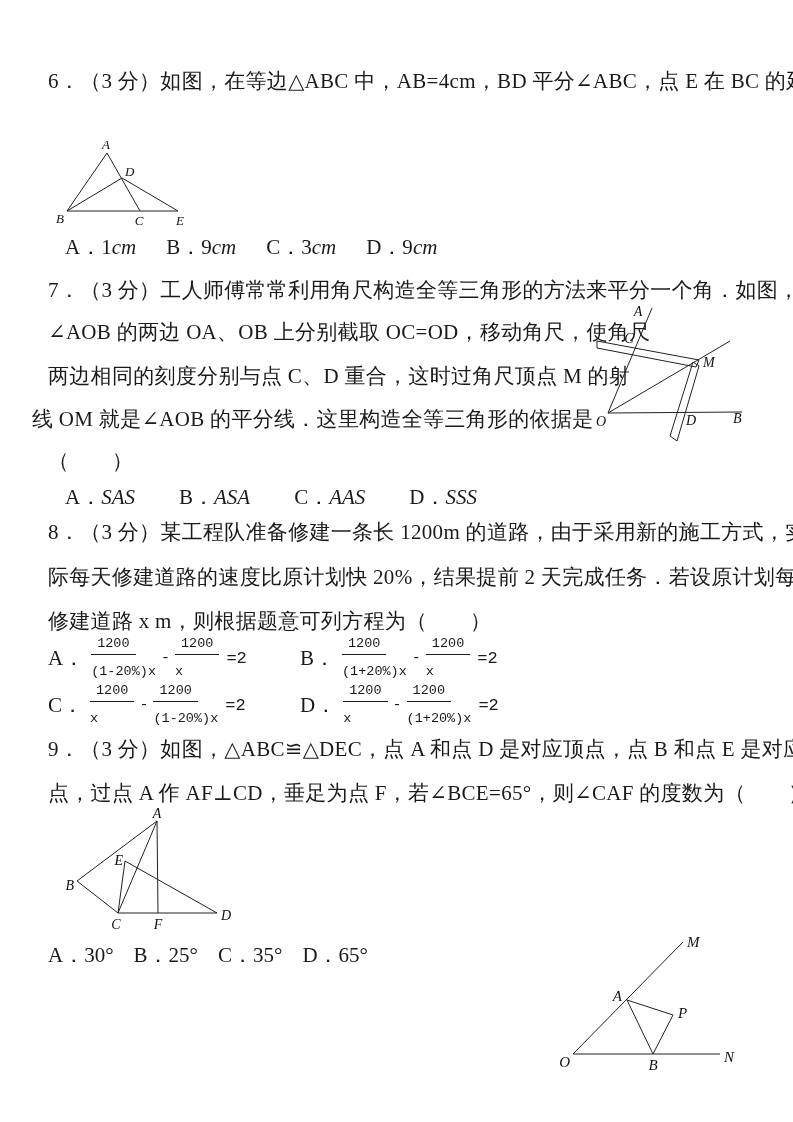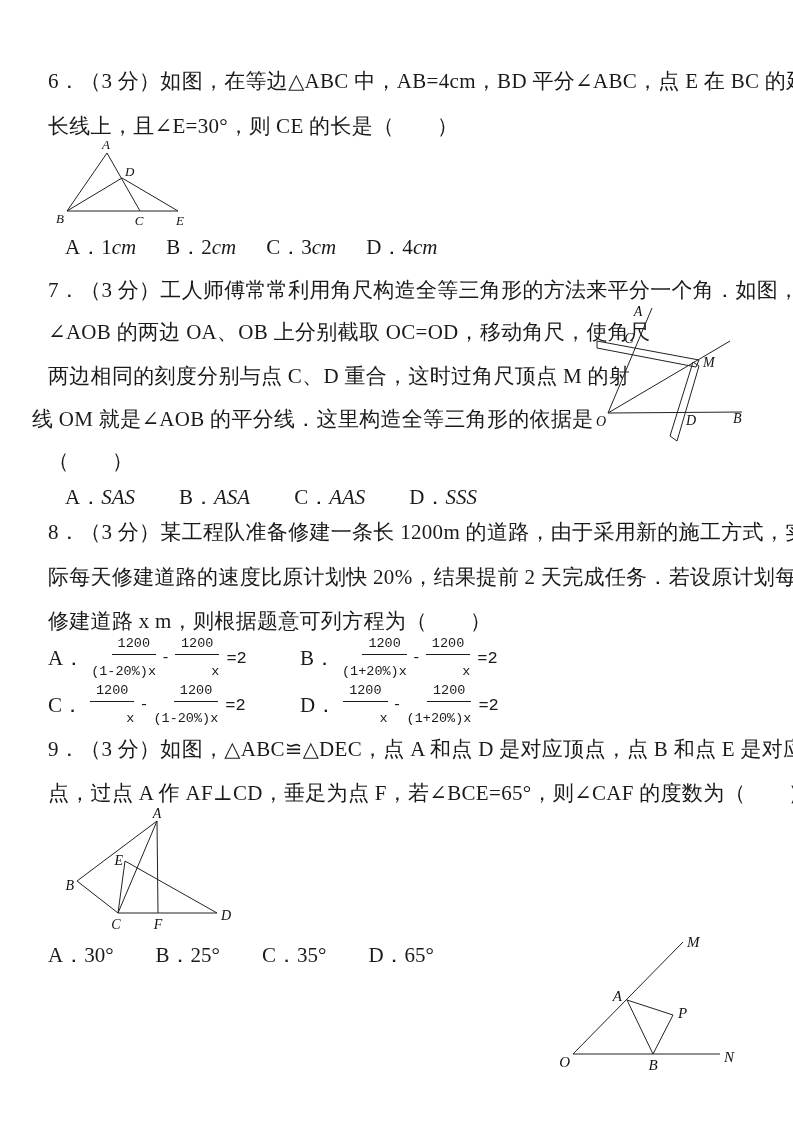--- a/index.html
+++ b/index.html
@@ -7,55 +7,54 @@
         font-family:"Liberation Serif","DejaVu Serif",serif;color:#1a1a1a;overflow:hidden;}
   .tline{position:absolute;font-size:21px;white-space:nowrap;letter-spacing:.3px;}
   .fig{position:absolute;}
   .fig line,.fig path,.fig polygon{stroke:#222;stroke-width:1;fill:none;}
   .flbl{font-family:"Liberation Serif","DejaVu Serif",serif;font-style:italic;fill:#111;}
   .s13{font-size:13px}.s14{font-size:14px}.s15{font-size:15px}
   .opts{position:absolute;display:flex;font-size:21px;white-space:nowrap;}
   .it{font-style:italic}
   .q8opt{position:absolute;display:flex;align-items:center;height:48px;font-size:21px;white-space:nowrap;}
   .olabel{margin-right:4px;}
-  .frac{display:inline-flex;flex-direction:column;align-items:flex-end;
+  .frac{display:inline-flex;flex-direction:column;align-items:flex-start;
         font-family:"Liberation Mono","DejaVu Sans Mono",monospace;font-size:13.5px;line-height:1.3;margin:0 3px;}
   .frac .num{padding:0 6px 1px;border-bottom:1.3px solid #1a1a1a;}
   .frac .den{padding-top:8px;}
   .minus{font-family:"Liberation Mono","DejaVu Sans Mono",monospace;font-size:15px;margin:0 2px;}
   .eq{font-family:"Liberation Mono","DejaVu Sans Mono",monospace;font-size:17px;margin-left:4px;}
 </style>
 </head>
 <body>
 
 <div class="page">
 
   <div class="tline" style="left:48px;top:67px">6．（3 分）如图，在等边△ABC 中，AB=4cm，BD 平分∠ABC，点 E 在 BC 的延</div>
-  <div class="tline" style="left:48px;top:112px">长线上，且∠E=30°，则 CE 的长是（　　）</div>
 
   <svg class="fig" style="left:45px;top:138px" width="150" height="92" viewBox="0 0 150 92">
     <g>
       <line x1="22" y1="73" x2="62" y2="15"></line>
       <line x1="62" y1="15" x2="95" y2="73"></line>
       <line x1="22" y1="73" x2="133" y2="73"></line>
       <line x1="22" y1="73" x2="77" y2="40"></line>
       <line x1="77" y1="40" x2="133" y2="73"></line>
     </g>
     <text x="61" y="11" class="flbl s13" text-anchor="middle">A</text>
     <text x="19" y="85" class="flbl s13" text-anchor="end">B</text>
     <text x="94" y="87" class="flbl s13" text-anchor="middle">C</text>
     <text x="80" y="38" class="flbl s13">D</text>
     <text x="135" y="87" class="flbl s13" text-anchor="middle">E</text>
   </svg>
 
   <div class="opts" style="left:65px;top:233px;gap:30px">
     <span><span>A．1</span><i class="it">cm</i></span>
-    <span><span>B．2</span><i class="it">cm</i></span>
+    <span><span>B．9</span><i class="it">cm</i></span>
     <span><span>C．3</span><i class="it">cm</i></span>
-    <span><span>D．4</span><i class="it">cm</i></span>
+    <span><span>D．9</span><i class="it">cm</i></span>
   </div>
 
   <div class="tline" style="left:48px;top:276px">7．（3 分）工人师傅常常利用角尺构造全等三角形的方法来平分一个角．如图，在</div>
   <div class="tline" style="left:48px;top:362px">两边相同的刻度分别与点 C、D 重合，这时过角尺顶点 M 的射</div>
   <div class="tline" style="left:48px;top:318px">∠AOB 的两边 OA、OB 上分别截取 OC=OD，移动角尺，使角尺</div>
   <div class="tline" style="left:32px;top:405px">线 OM 就是∠AOB 的平分线．这里构造全等三角形的依据是</div>
   <div class="tline" style="left:48px;top:447px">（　　）</div>
 
   <svg class="fig" style="left:580px;top:300px" width="213" height="150" viewBox="0 0 213 150">
     <g>
@@ -153,21 +152,21 @@
       <line x1="75" y1="55" x2="167" y2="107"></line>
     </g>
     <text x="107" y="12" class="flbl s14" text-anchor="middle">A</text>
     <text x="73" y="59" class="flbl s14" text-anchor="end">E</text>
     <text x="24" y="84" class="flbl s14" text-anchor="end">B</text>
     <text x="66" y="123" class="flbl s14" text-anchor="middle">C</text>
     <text x="108" y="123" class="flbl s14" text-anchor="middle">F</text>
     <text x="171" y="114" class="flbl s14">D</text>
   </svg>
 
-  <div class="opts" style="left:48px;top:941px;gap:42px">
+  <div class="opts" style="left:48px;top:941px;gap:20px">
     <span>A．30°</span>
     <span>B．25°</span>
     <span>C．35°</span>
     <span>D．65°</span>
   </div>
 
   <svg class="fig" style="left:550px;top:925px" width="243" height="170" viewBox="0 0 243 170">
     <g>
       <line x1="23" y1="129" x2="133" y2="17"></line>
       <line x1="23" y1="129" x2="170" y2="129"></line>

